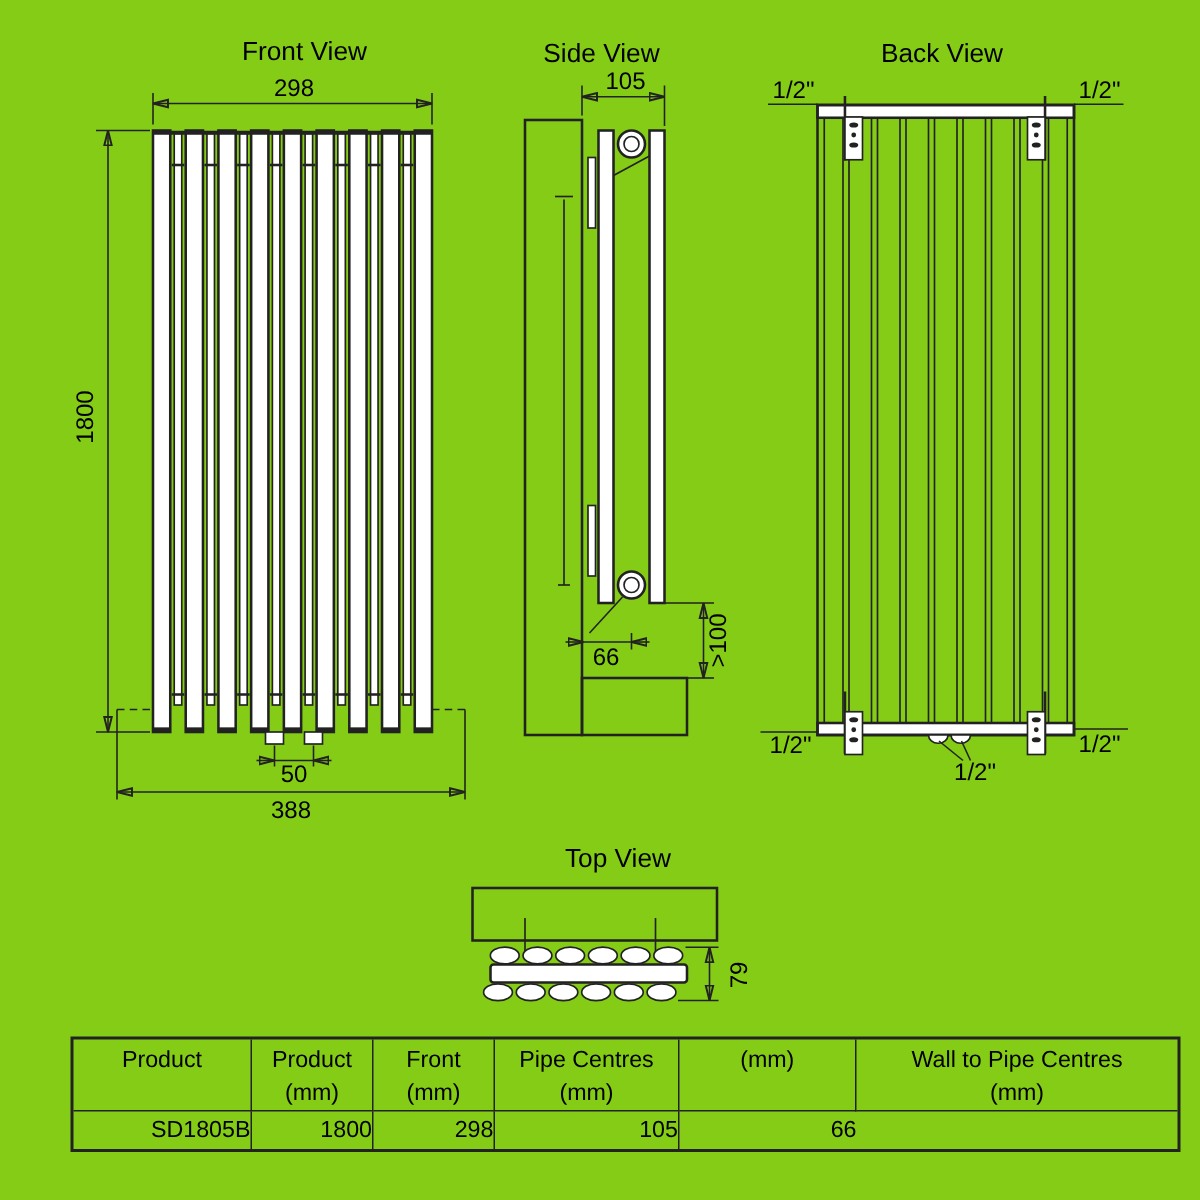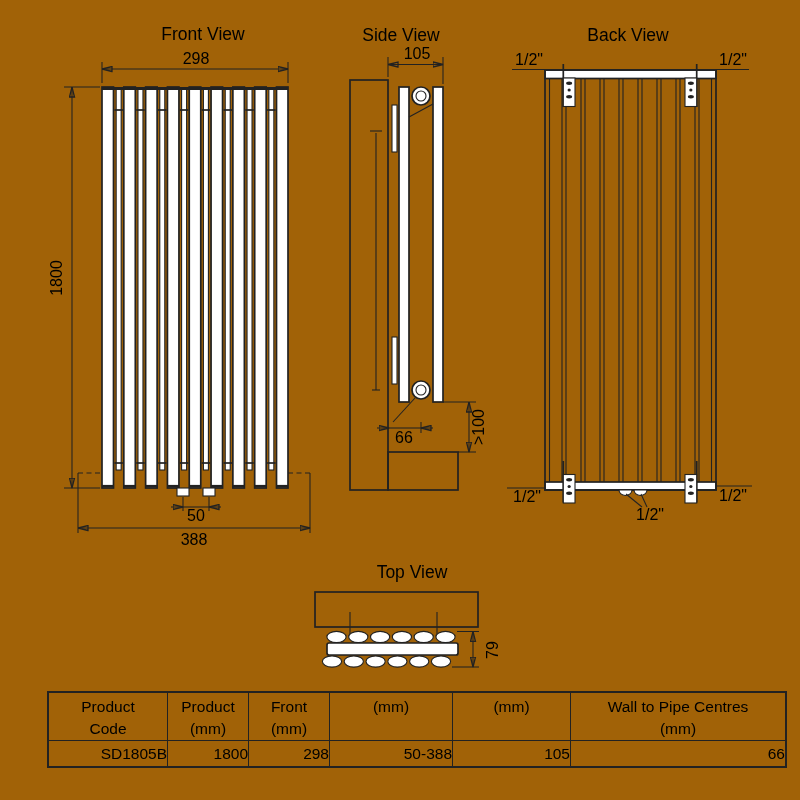--- a/index.html
+++ b/index.html
@@ -1,16 +1,16 @@
 <!DOCTYPE html>
 <html><head>
 <meta charset="utf-8">
 <style>
   html,body{margin:0;padding:0;background:#fff;}
-  #page{position:relative;width:800px;height:800px;background:#a16207;font-family:"Liberation Sans",sans-serif;overflow:hidden;}
+  #page{position:relative;width:800px;height:800px;background:#84cc16;font-family:"Liberation Sans",sans-serif;overflow:hidden;}
   svg{position:absolute;left:0;top:0;}
   svg line,svg rect,svg path,svg circle,svg ellipse{stroke:#222;fill:none;stroke-width:1.3px;}
   .t{stroke-width:1.1px;} .m{stroke-width:1.7px;} .k{stroke-width:2.8px;}
   .dim{stroke-width:1.05px;} .dash{stroke-dasharray:5 3.5;}
   .f{fill:#fff;} .h{fill:#222;stroke:none;}
   svg text{stroke:none;fill:#000;}
   .title{font-size:17.5px;} .d{font-size:16px;}
   .spec-table{position:absolute;left:47px;top:691px;width:740px;height:77px;border:2px solid #222;box-sizing:border-box;
     display:grid;grid-template-columns:119px 81px 81px 123px 118px 1fr;grid-template-rows:48px 1fr;}
   .th{border-right:1.5px solid #222;border-bottom:1.5px solid #222;text-align:center;font-size:15.5px;line-height:22px;padding-top:3px;box-sizing:border-box;}
@@ -259,40 +259,39 @@
       <line class="dim" x1="452" y1="667" x2="479" y2="667"></line>
       <line class="dim" x1="473" y1="631.5" x2="473" y2="667" marker-start="url(#arr)" marker-end="url(#arr)"></line>
       <text class="d" text-anchor="middle" transform="translate(498 650) rotate(-90)">79</text>
     </g>
   </g>
 </svg>
 
   <div class="spec-table">
     <div class="th">
         <div>Product</div>
-        <div>Code</div>
       </div>
     <div class="th">
         <div>Product</div>
         <div>(mm)</div>
       </div>
     <div class="th">
         <div>Front</div>
         <div>(mm)</div>
       </div>
     <div class="th">
+        <div>Pipe Centres</div>
         <div>(mm)</div>
       </div>
     <div class="th">
         <div>(mm)</div>
       </div>
     <div class="th">
         <div>Wall to Pipe Centres</div>
         <div>(mm)</div>
       </div>
     <div class="td">SD1805B</div>
     <div class="td">1800</div>
     <div class="td">298</div>
-    <div class="td">50-388</div>
     <div class="td">105</div>
     <div class="td">66</div>
   </div>
 </div>
 
 </body></html>

